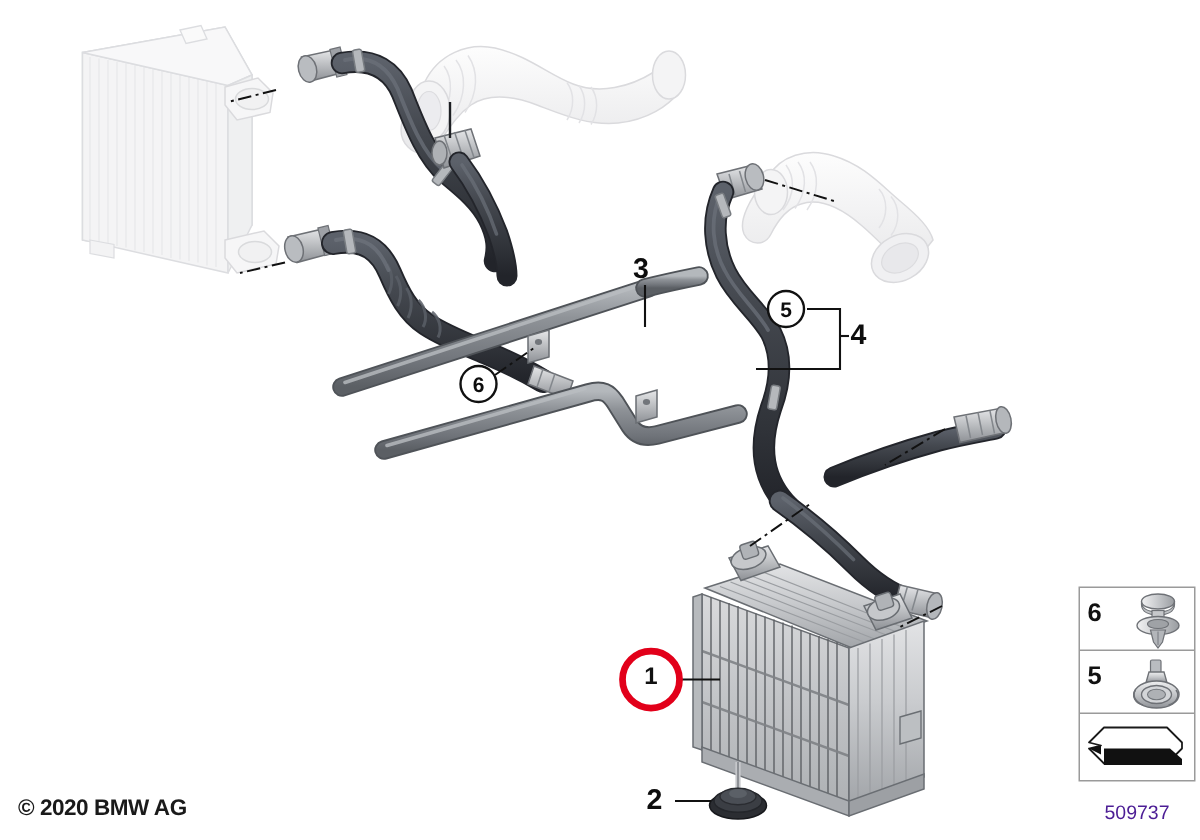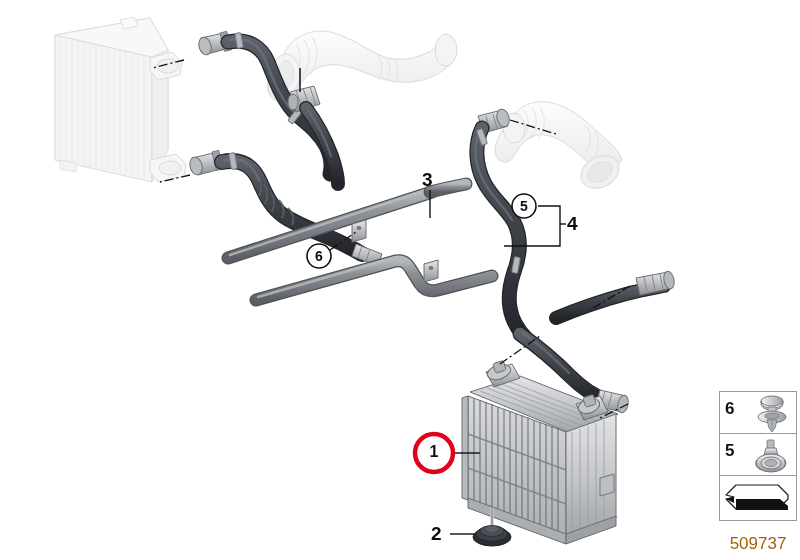--- a/index.html
+++ b/index.html
@@ -14,21 +14,21 @@
   svg.layer{position:absolute;left:0;top:0;width:800px;height:560px;}
 
   .copyright{
     position:absolute; left:12px; top:530px;
     font-size:15px; font-weight:bold; color:#1a1a1a;
     letter-spacing:-0.3px;
     font-family:"Liberation Sans", sans-serif;
   }
   .partnum{
     position:absolute; left:719px; top:534px; width:78px;
-    text-align:center; font-size:17px; color:#a16207;
+    text-align:center; font-size:13px; color:#4c1d95;
     font-family:"Liberation Sans", sans-serif;
   }
 
   .legend{
     position:absolute; left:719px; top:391px;
     width:78px; border:1px solid #9a9a9a;
     background:#fff; box-sizing:border-box;
   }
   .legend-cell{
     position:relative; height:42px;
@@ -485,15 +485,16 @@
     <div class="legend-cell">
       <span class="legend-num"></span>
       <svg class="legend-art" width="72" height="40" viewBox="0 0 72 40" style="right:2px;top:3px;">
         <path d="M4 16 L14 6 L56 6 L66 16 L66 20 L56 30 L14 30 L4 20 L12 18 Z" fill="#ffffff" stroke="#1a1a1a" stroke-width="1.2" stroke-linejoin="round"></path>
         <path d="M14 20 L58 20 L66 27 L66 31 L56 31 L14 31 Z" fill="#111111"></path>
         <path d="M4 20 L12 18 L12 24 Z" fill="#111111"></path>
       </svg>
     </div>
   </div>
 
+  <div class="copyright">© 2020 BMW AG</div>
   <div class="partnum">509737</div>
 
 </div>
 
 </body></html>

